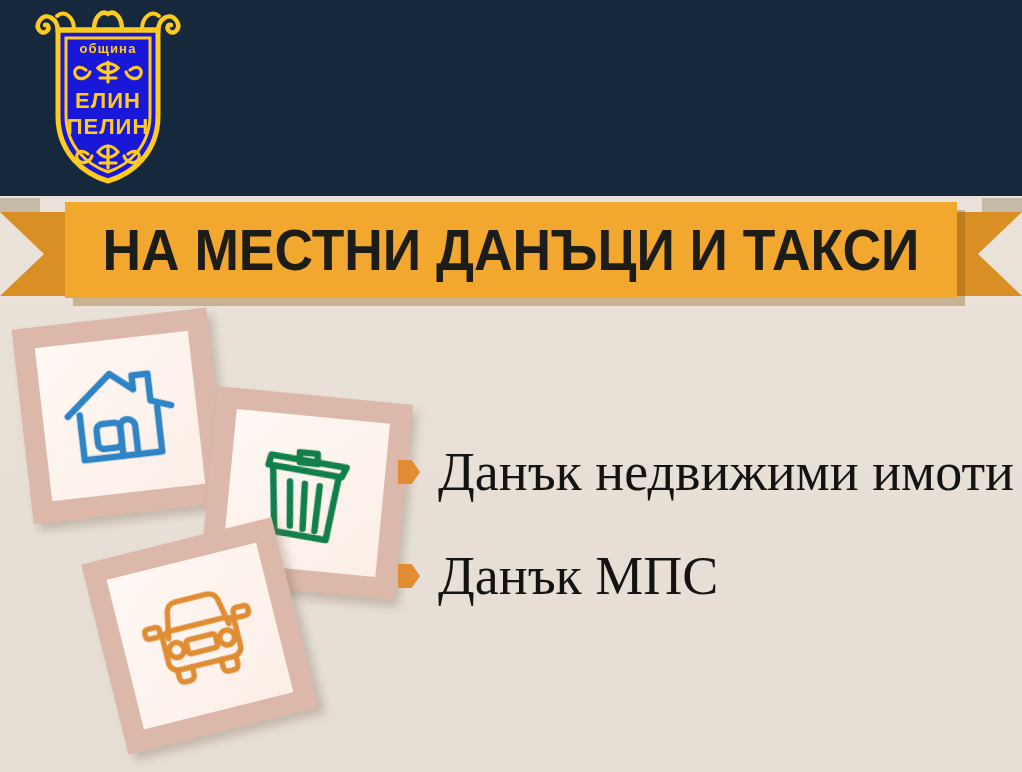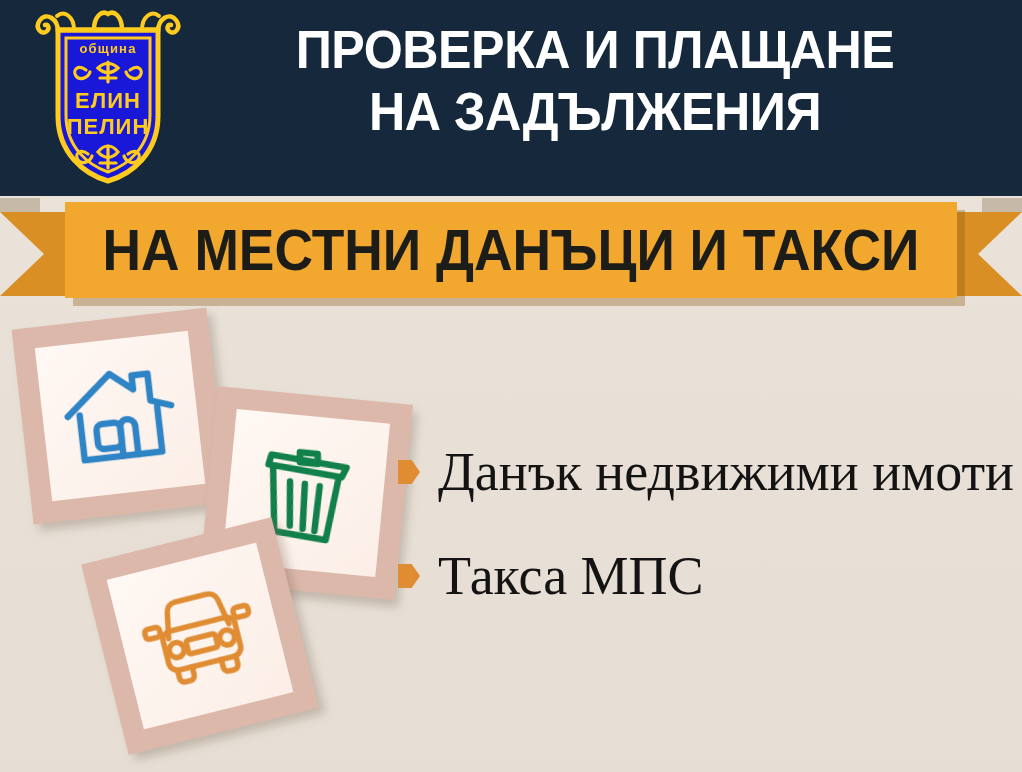--- a/index.html
+++ b/index.html
@@ -170,24 +170,20 @@
           <path d="M70 144 C76 136 84 136 90 144 C84 151 76 151 70 144 Z"></path>
           <path d="M80 138 V160 M72 155 H88"></path>
         </g>
 
         <text x="80" y="45" text-anchor="middle" fill="#ffcb1f" font-family="Liberation Sans, sans-serif" font-size="13" font-weight="bold" letter-spacing="1.2">община</text>
         <text x="80" y="100" text-anchor="middle" fill="#ffcb1f" font-family="Liberation Sans, sans-serif" font-size="22" font-weight="bold" letter-spacing="1">ЕЛИН</text>
         <text x="80" y="126" text-anchor="middle" fill="#ffcb1f" font-family="Liberation Sans, sans-serif" font-size="22" font-weight="bold" letter-spacing="1">ПЕЛИН</text>
       </svg>
     </div>
 
-    <div id="title-block">
-      <div class="title-line">ПРОВЕРКА И ПЛАЩАНЕ</div>
-      <div class="title-line">НА ЗАДЪЛЖЕНИЯ</div>
-    </div>
   </div>
 
   <div id="ribbon">
     <div class="tail-shadow" id="tail-shadow-left"></div>
     <div class="tail-shadow" id="tail-shadow-right"></div>
     <div class="ribbon-tail" id="ribbon-tail-left"></div>
     <div class="ribbon-tail" id="ribbon-tail-right"></div>
     <div id="ribbon-main">
       <div id="ribbon-text">НА МЕСТНИ ДАНЪЦИ И ТАКСИ</div>
     </div>
@@ -242,17 +238,17 @@
     </div>
   </div>
 
   <div id="bullets">
     <div class="bullet-row">
       <span class="bullet-marker"></span>
       <span class="bullet-label">Данък недвижими имоти</span>
     </div>
     <div class="bullet-row">
       <span class="bullet-marker"></span>
-      <span class="bullet-label">Такса МПС</span>
+      <span class="bullet-label">Данък МПС</span>
     </div>
   </div>
 
 </div>
 
 </body></html>

